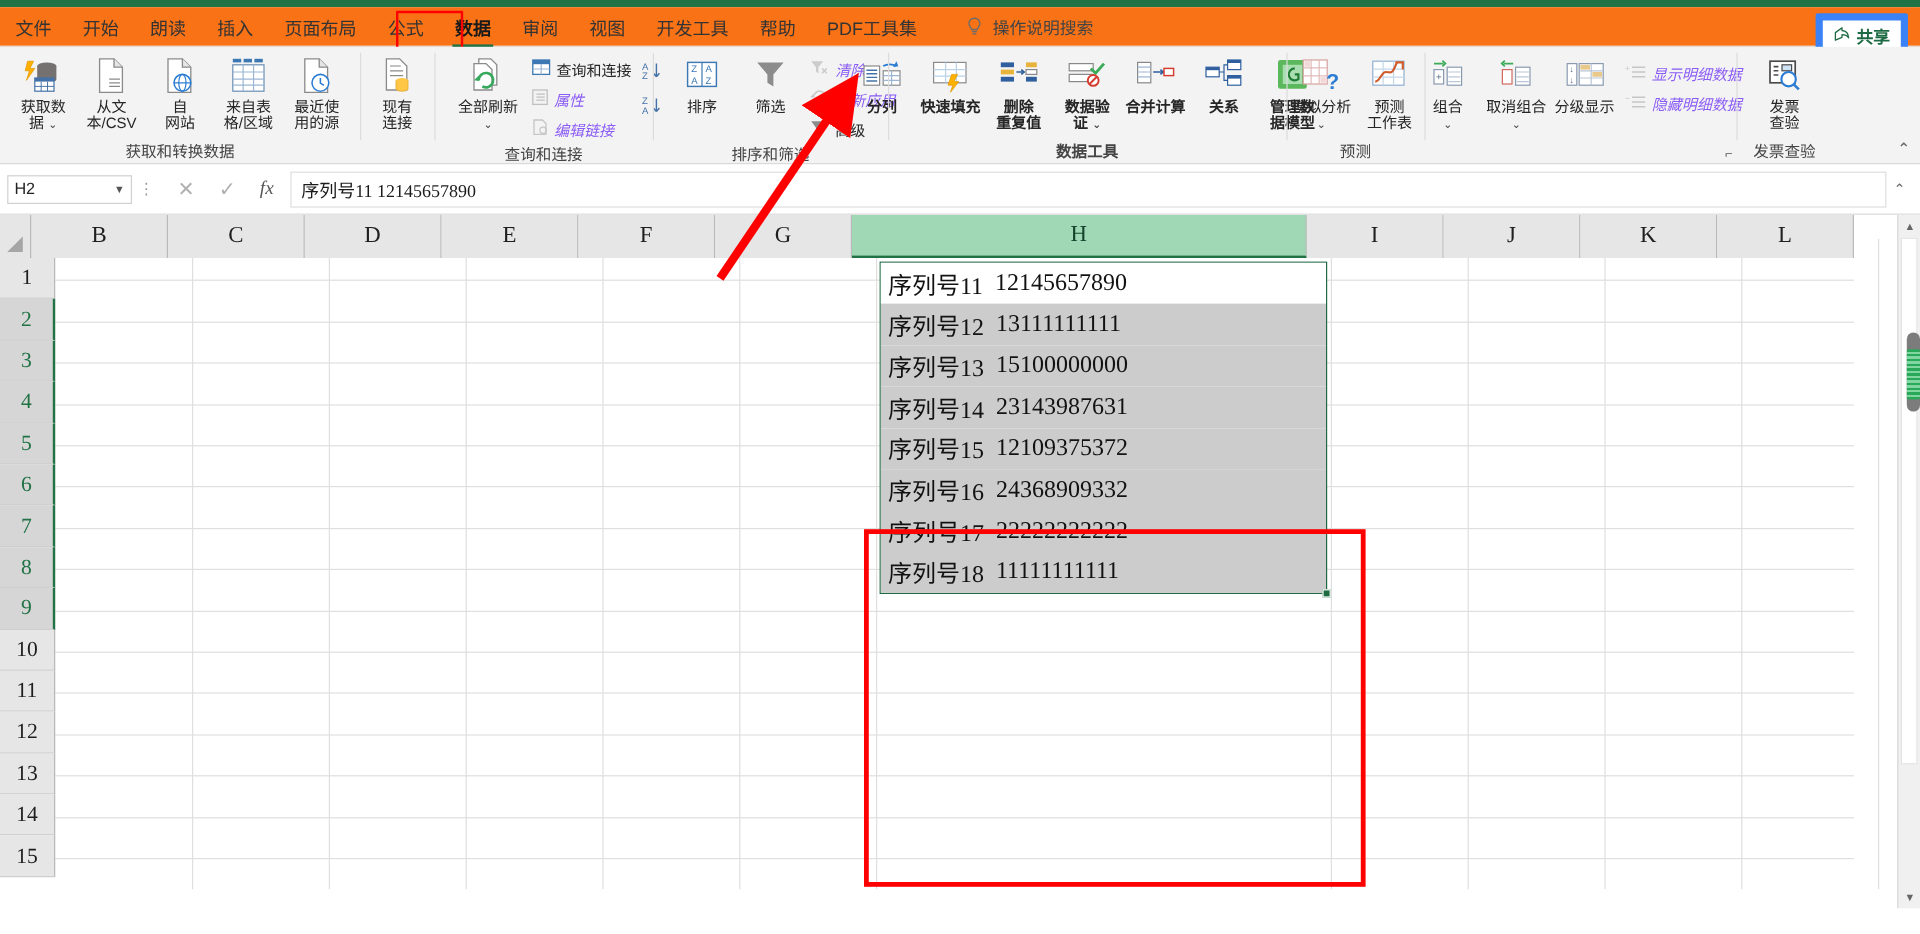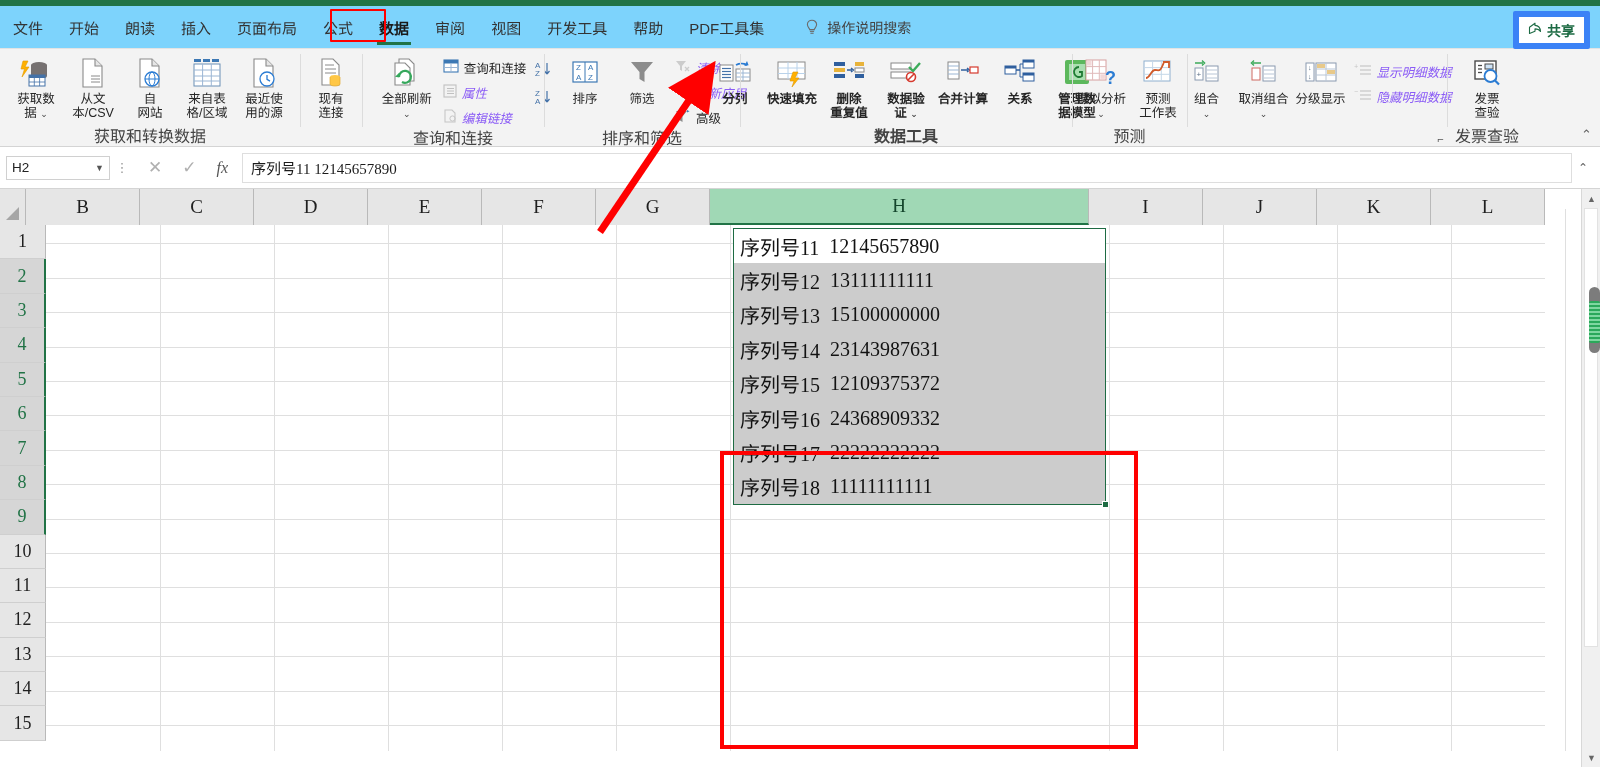--- a/index.html
+++ b/index.html
@@ -7,21 +7,21 @@
     width: 1600px; height: 778px;
     font-family: "Liberation Sans", "DejaVu Sans", sans-serif;
     background: #ffffff; overflow: hidden;
   }
   #app { position: relative; width: 1600px; height: 778px; }
 
   
   .topstrip { height: 6px; background: #217346; width: 100%; }
 
   .tabbar {
-    position: relative; height: 43px; background: #7dd3fc;
+    position: relative; height: 33px; background: #f97316;
     display: flex; align-items: center; border-bottom: 1px solid #e3e3e3;
   }
   .tab {
     font-size: 15px; color: #333; padding: 5px 11px; margin: 0 2px;
     white-space: nowrap; cursor: default; position: relative;
   }
   .tab.active {
     font-weight: bold; color: #1a1a1a;
   }
   .tab.active .tab-underline {
@@ -55,21 +55,21 @@
   .rgroup {
     position: relative; height: 98px; display: flex; flex-direction: column;
     align-items: center; padding: 2px 4px 0 4px;
   }
   .rgroup + .rgroup::before {
     content: ""; position: absolute; left: 0; top: 5px; bottom: 20px;
     width: 1px; background: #dcdcdc;
   }
   .rgbody { display: flex; align-items: flex-start; flex: 1; gap: 1px; padding-top: 3px;}
   .rglabel {
-    font-size: 16px; color: #444; text-align: center;
+    font-size: 13px; color: #444; text-align: center;
     height: 20px; line-height: 20px; width: 100%;
   }
   .bigbtn {
     width: 56px; display: flex; flex-direction: column; align-items: center;
     padding: 2px 1px; cursor: default;
   }
   .bigbtn.wide { width: 62px; }
   .bigbtn .ico { height: 34px; display: flex; align-items: center; justify-content: center; }
   .bigbtn .lbl {
     font-size: 12.5px; color: #262626; text-align: center; line-height: 14px;

